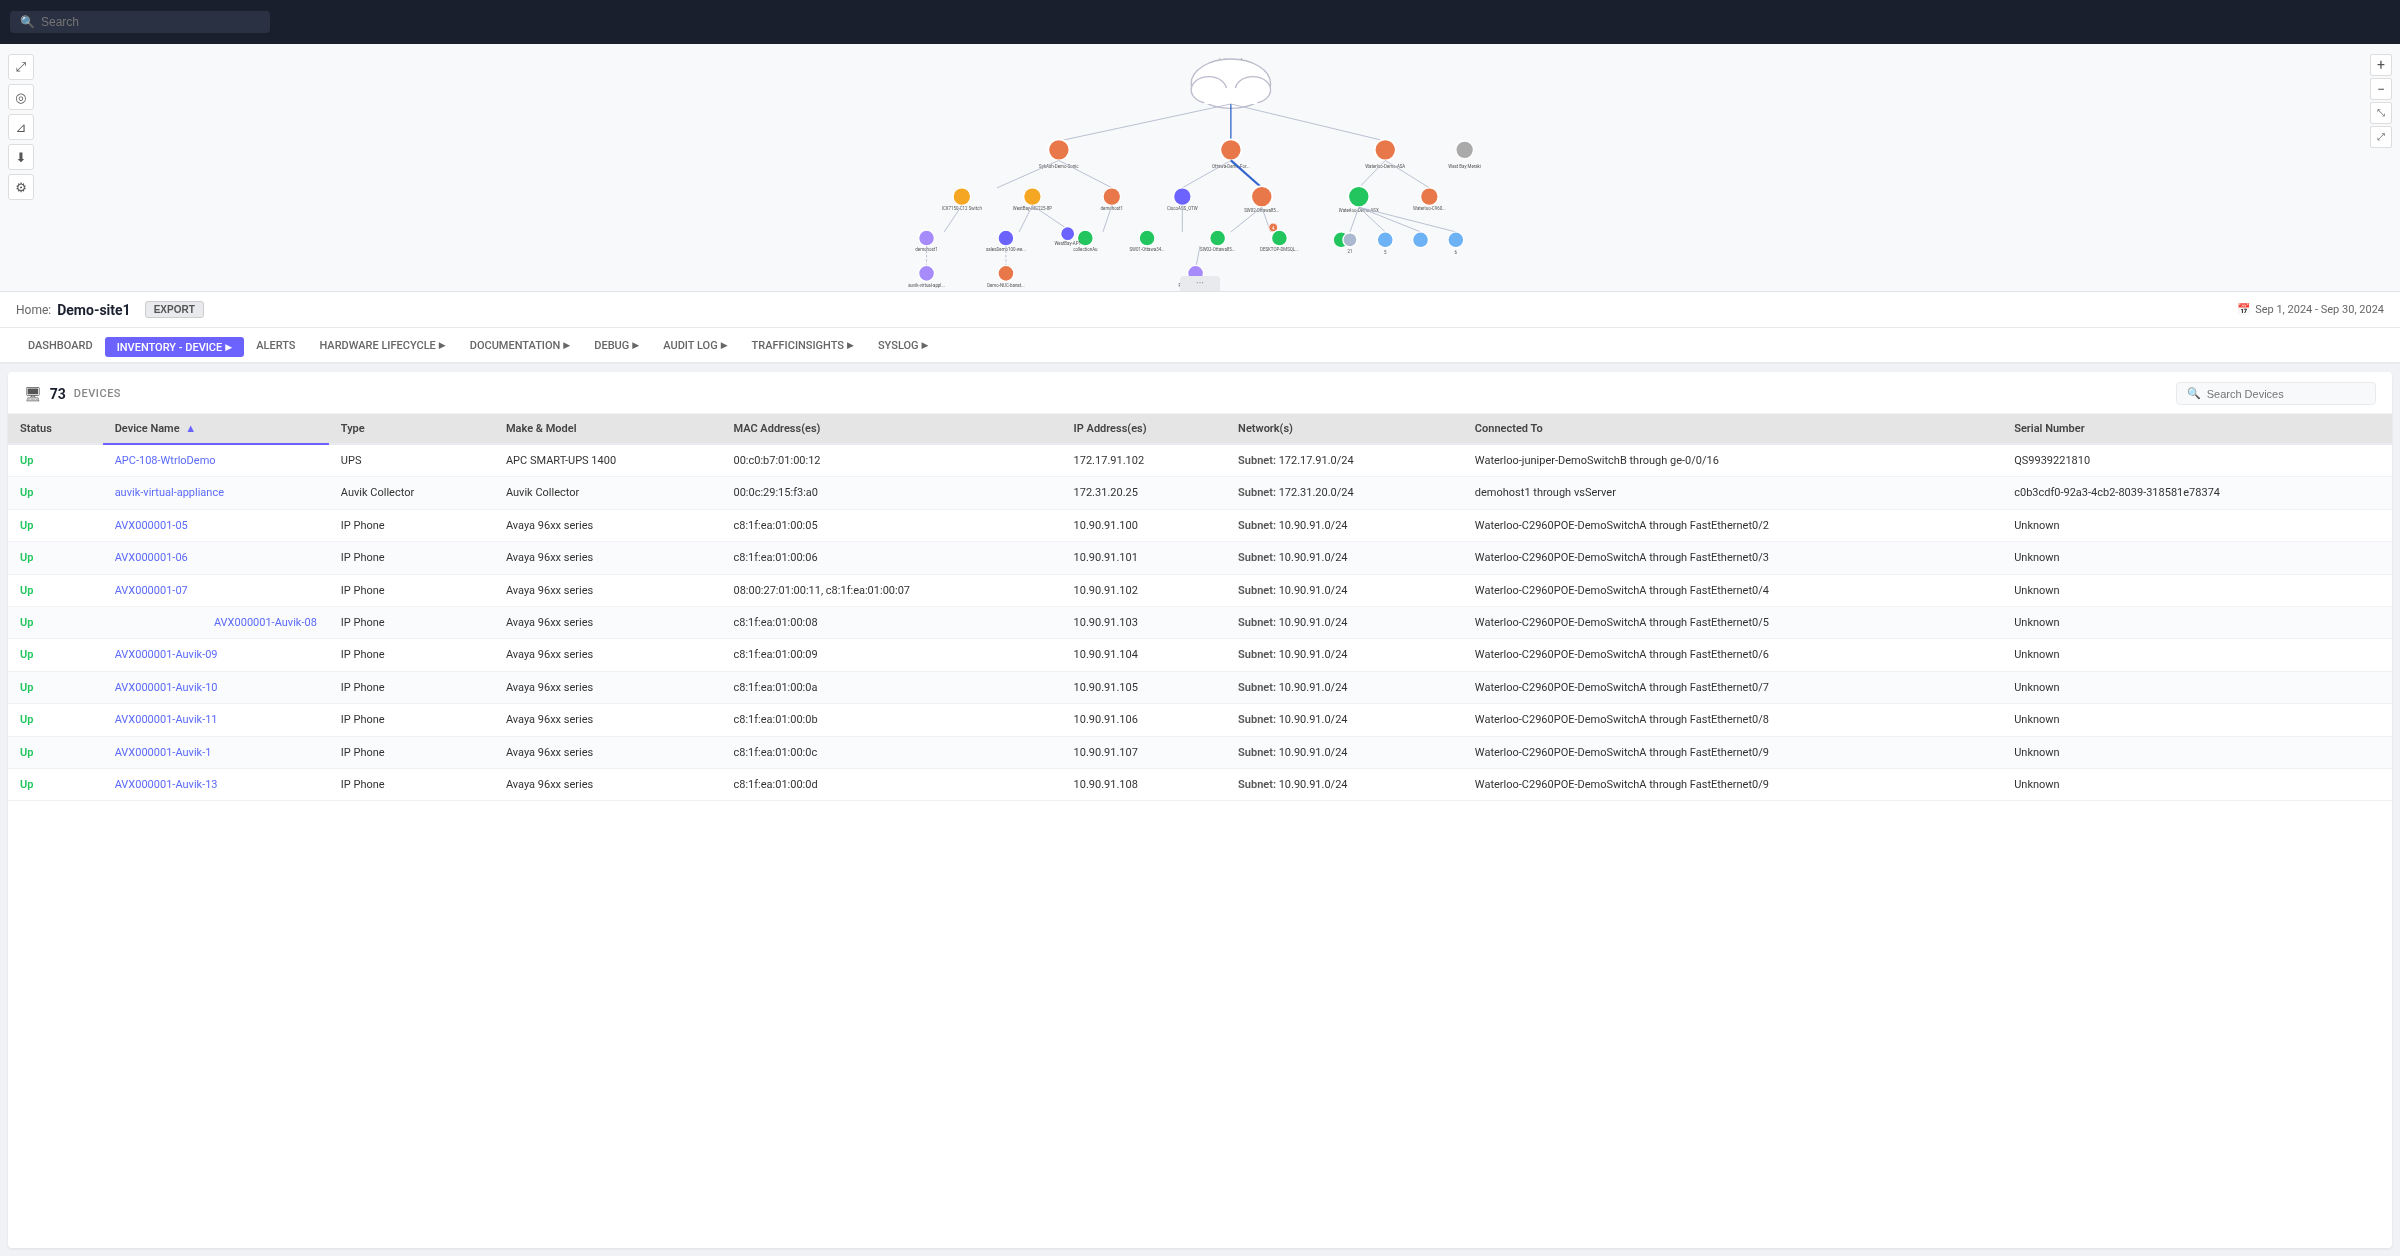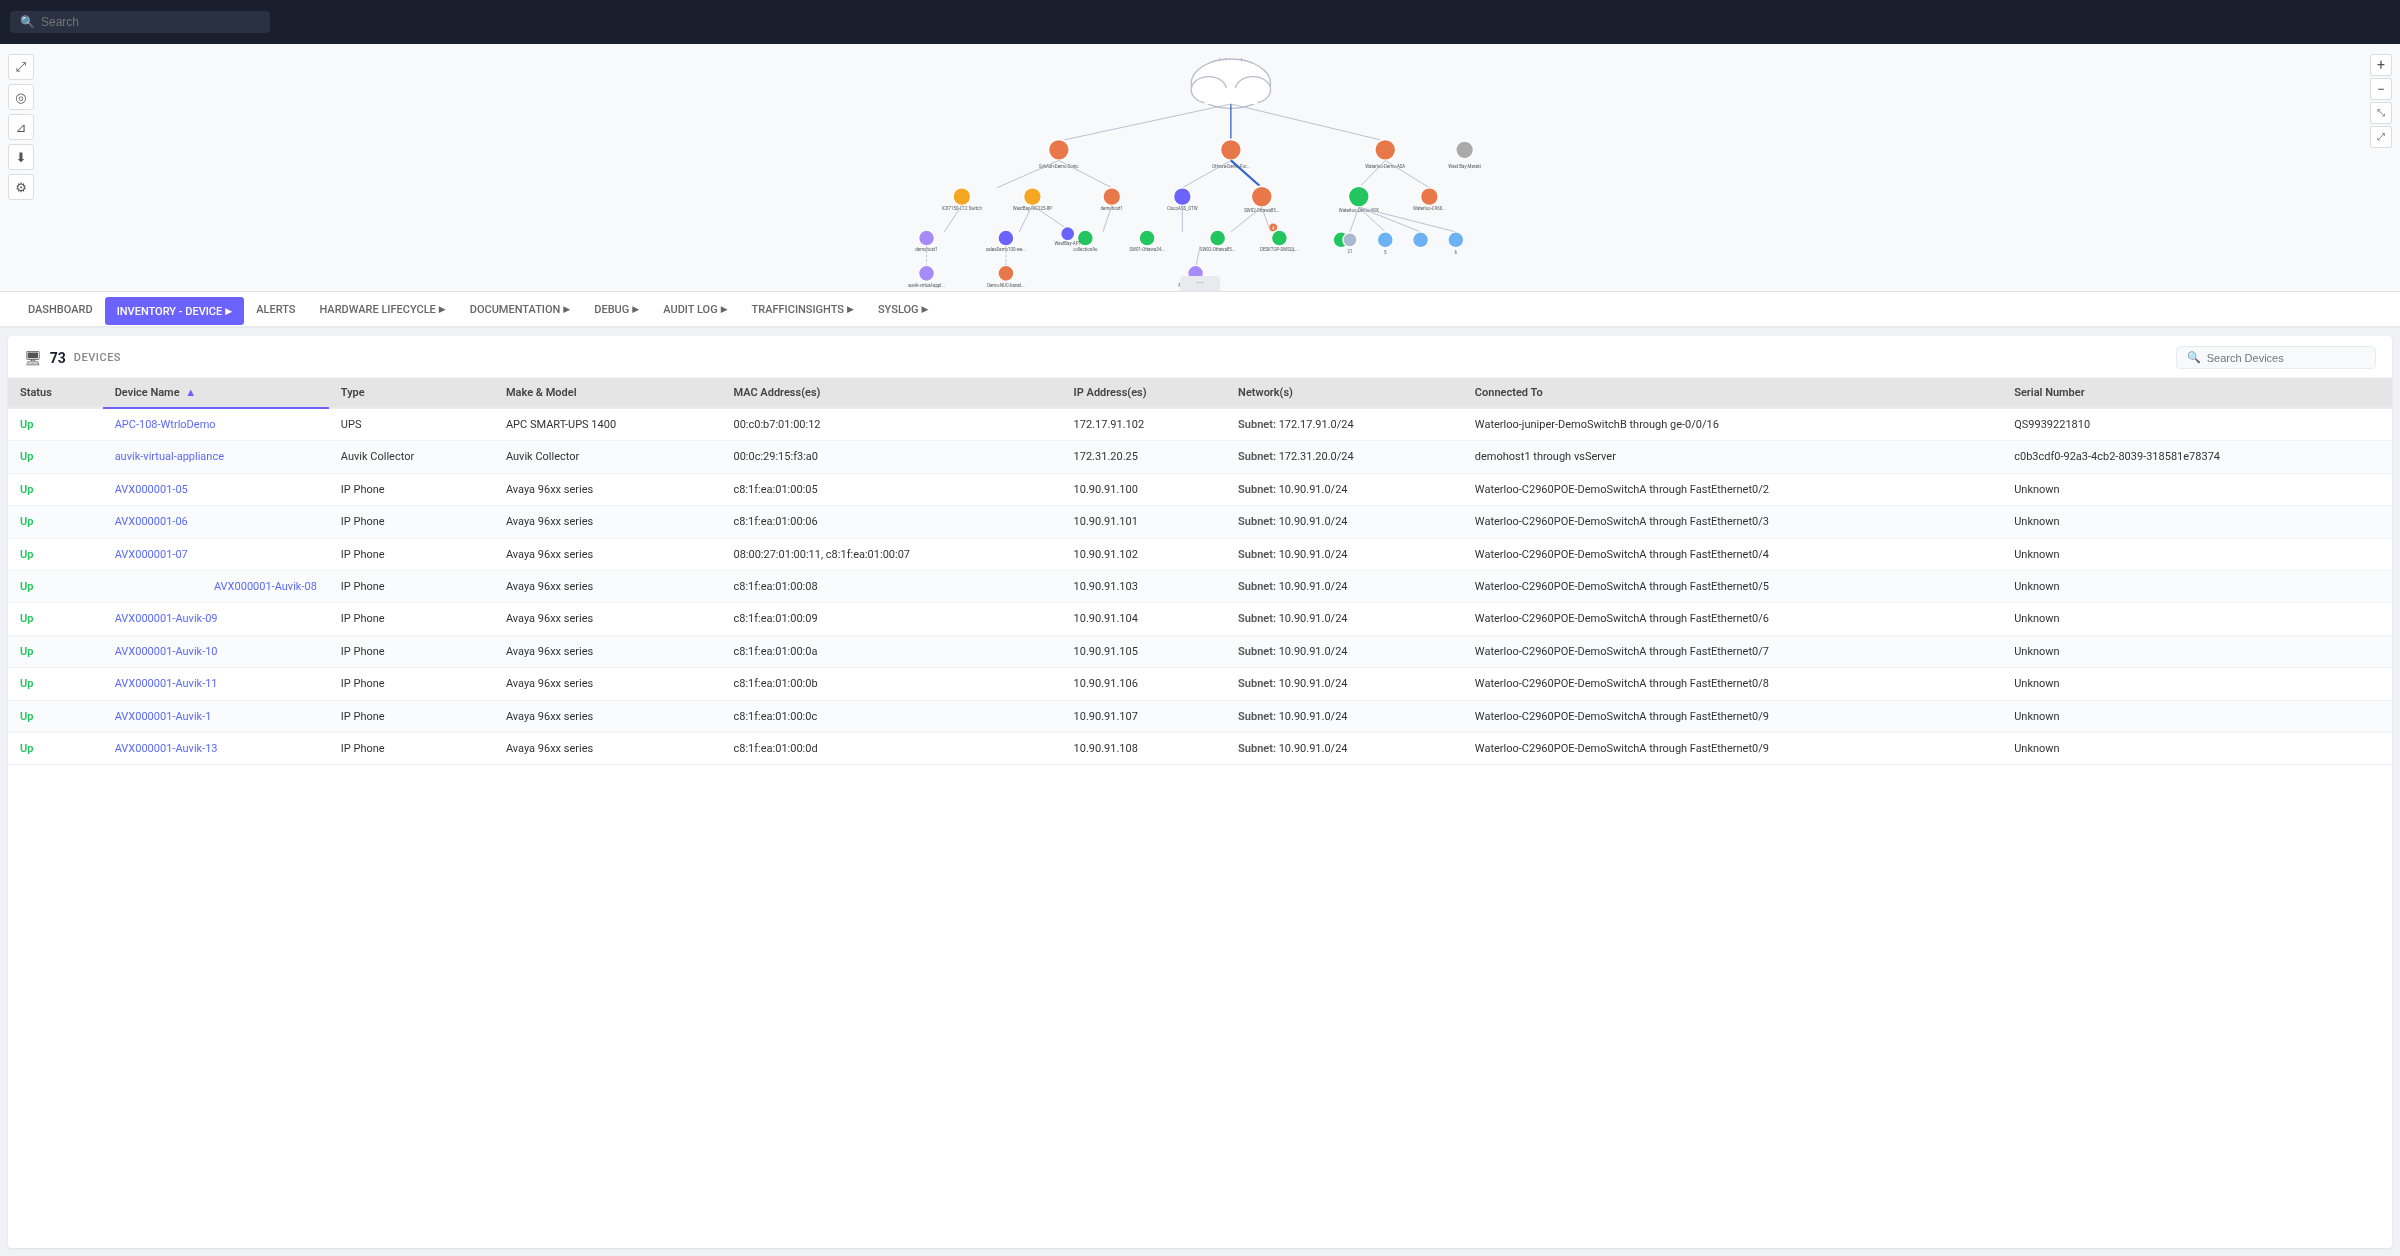--- a/index.html
+++ b/index.html
@@ -74,21 +74,21 @@
       background: white; display: flex; align-items: center; padding: 0 16px;
       border-bottom: 2px solid #e8eaed; height: 36px; gap: 0;
     }
     .nav-tab {
       padding: 0 12px; height: 36px; display: flex; align-items: center;
       font-size: 11px; font-weight: 500; color: #666; cursor: pointer;
       border-bottom: 2px solid transparent; margin-bottom: -2px; white-space: nowrap;
     }
     .nav-tab.active {
       background: #6c63ff; color: white; border-radius: 3px; border-bottom: none; margin-bottom: 0;
-      height: 28px; margin-top: 4px; align-items: center;
+      height: 20px; margin-top: 4px; align-items: center;
     }
     .nav-tab .arrow { margin-left: 3px; font-size: 9px; }
 
     
     .inventory-panel {
       background: white; margin: 8px; border-radius: 4px; flex: 1; overflow: hidden;
       display: flex; flex-direction: column; box-shadow: 0 1px 3px rgba(0,0,0,0.08);
     }
     .inventory-header {
       padding: 10px 16px 8px; border-bottom: 1px solid #f0f2f5;
@@ -269,20 +269,31 @@
   <div class="map-zoom">
     <div class="map-zoom-btn">+</div>
     <div class="map-zoom-btn">−</div>
     <div class="map-zoom-btn" style="font-size:10px;">⤡</div>
     <div class="map-zoom-btn" style="font-size:10px;">⤢</div>
   </div>
 </div>
 
 <div class="main-content">
 
+  <div class="site-header">
+    <div class="breadcrumb">
+      <span>Home:</span>
+      <span class="site-name">Demo-site1</span>
+      <button class="export-btn">EXPORT</button>
+    </div>
+    <div class="date-range">
+      <span>📅</span>
+      <span>Sep 1, 2024 - Sep 30, 2024</span>
+    </div>
+  </div>
 
   <div class="nav-tabs">
     <div class="nav-tab">DASHBOARD</div>
     <div class="nav-tab active">INVENTORY - DEVICE <span class="arrow">▶</span></div>
     <div class="nav-tab">ALERTS</div>
     <div class="nav-tab">HARDWARE LIFECYCLE <span class="arrow">▶</span></div>
     <div class="nav-tab">DOCUMENTATION <span class="arrow">▶</span></div>
     <div class="nav-tab">DEBUG <span class="arrow">▶</span></div>
     <div class="nav-tab">AUDIT LOG <span class="arrow">▶</span></div>
     <div class="nav-tab">TRAFFICINSIGHTS <span class="arrow">▶</span></div>

